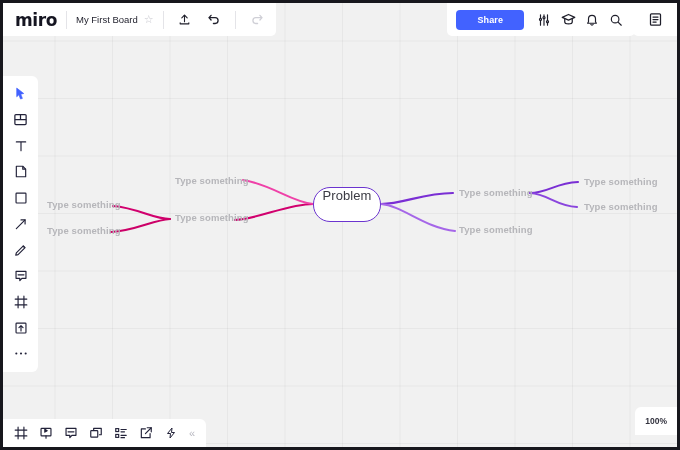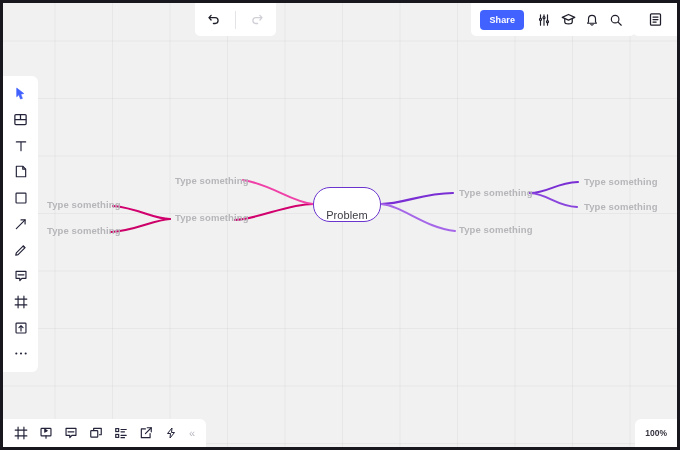--- a/index.html
+++ b/index.html
@@ -36,26 +36,26 @@
     color: #b6b6ba;
     white-space: nowrap;
     letter-spacing: .1px;
     line-height: 1;
     font-weight: bold;
   }
 
   .central-node {
     position: absolute;
     display: flex;
-    align-items: flex-end;
+    align-items: flex-start;
     justify-content: center;
     border: 1.6px solid #6b34cf;
     border-radius: 17px;
     background: #ffffff;
-    font-size: 11px;
+    font-size: 13px;
     color: #3b3b44;
     letter-spacing: .1px;
   }
 
   
   #topbar {
     position: absolute; left: 0; top: 0; width: 674px; height: 33px;
     pointer-events: none;
   }
   .bar-group {
@@ -78,21 +78,21 @@
   .icon-btn {
     width: 24px; height: 24px;
     display: flex; align-items: center; justify-content: center;
   }
   #grp-undo { left: 192px; padding: 0 7px; }
   #grp-right { right: 42px; padding: 0 7px 0 9px; }
   #grp-doc { right: 0; padding: 0 10px; border-bottom-right-radius: 0; }
   .share-btn {
     background: #4262ff; color: #fff;
     font-size: 9px; font-weight: 700;
-    padding: 5px 9px; border-radius: 4px;
+    padding: 5px 21px; border-radius: 4px;
     letter-spacing: .1px; border: none;
   }
 
   
   #lefttool {
     position: absolute; left: 0; top: 73px;
     width: 35px;
     background: #ffffff;
     border-top-right-radius: 6px;
     border-bottom-right-radius: 6px;
@@ -110,21 +110,21 @@
     position: absolute; left: 0; bottom: 0; height: 28px;
     background: #ffffff;
     border-top-right-radius: 6px;
     display: flex; align-items: center;
     padding: 0 6px 0 6px;
     gap: 2px;
   }
   .btool { width: 23px; height: 22px; display: flex; align-items: center; justify-content: center; }
   .collapse { font-size: 11px; color: #b8b8c0; padding: 0 5px; }
   #zoombox {
-    position: absolute; right: 0; bottom: 0; height: 28px;
+    position: absolute; right: 0; bottom: 12px; height: 28px;
     background: #ffffff;
     border-top-left-radius: 6px;
     display: flex; align-items: center; padding: 0 10px;
   }
   .zoom-label { font-size: 8.5px; color: #33333f; font-weight: 600; }
 </style>
 </head>
 <body>
 
 <div id="app">
@@ -156,20 +156,34 @@
     <div class="node-label" style="left:44px; top:223px;">Type something</div>
 
     <div class="node-label" style="left:456px; top:185px;">Type something</div>
     <div class="node-label" style="left:456px; top:222px;">Type something</div>
     <div class="node-label" style="left:581px; top:174px;">Type something</div>
     <div class="node-label" style="left:581px; top:199px;">Type something</div>
   </div>
 
   <div id="topbar">
 
+    <div class="bar-group" id="grp-logo">
+      <div class="logo">miro</div>
+      <div class="vsep"></div>
+      <div class="board-title">My First Board</div>
+      <div class="star">☆</div>
+      <div class="vsep"></div>
+      <div class="icon-btn">
+        <svg width="13" height="13" viewBox="0 0 24 24" fill="none" stroke="#1f1f2b" stroke-width="2" stroke-linecap="round" stroke-linejoin="round">
+          <path d="M12 16V4"></path>
+            <path d="M7 9l5-5 5 5"></path>
+            <path d="M4 18v2h16v-2"></path>
+        </svg>
+      </div>
+    </div>
 
     <div class="bar-group" id="grp-undo">
       <div class="icon-btn">
         <svg width="14" height="14" viewBox="0 0 24 24" fill="none" stroke="#1f1f2b" stroke-width="2.2" stroke-linecap="round" stroke-linejoin="round">
           <path d="M4 8h10a5 5 0 0 1 0 10h-3"></path>
             <path d="M7 4L3.5 8 7 12"></path>
         </svg>
       </div>
       <div class="vsep"></div>
       <div class="icon-btn">

